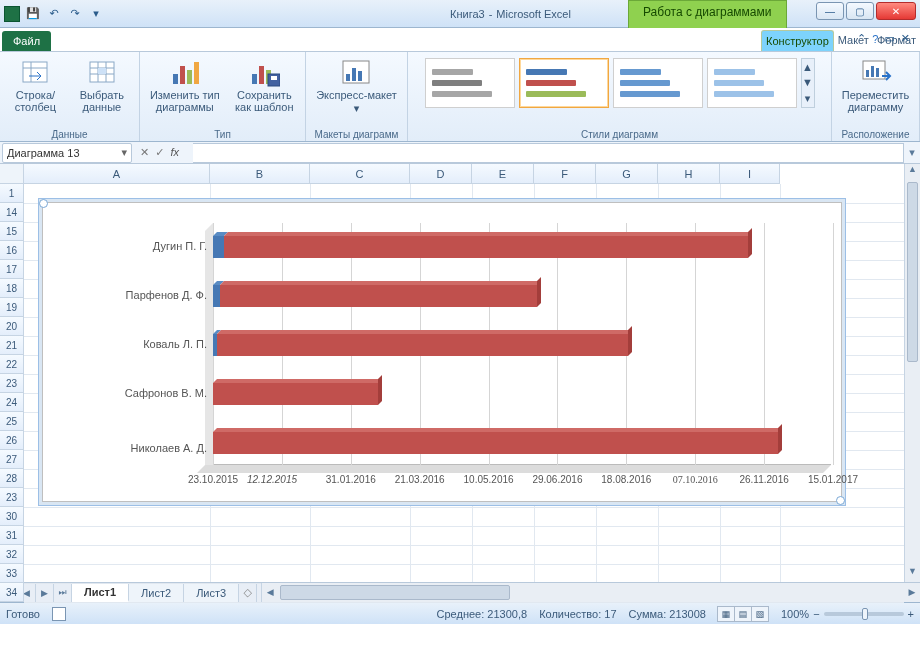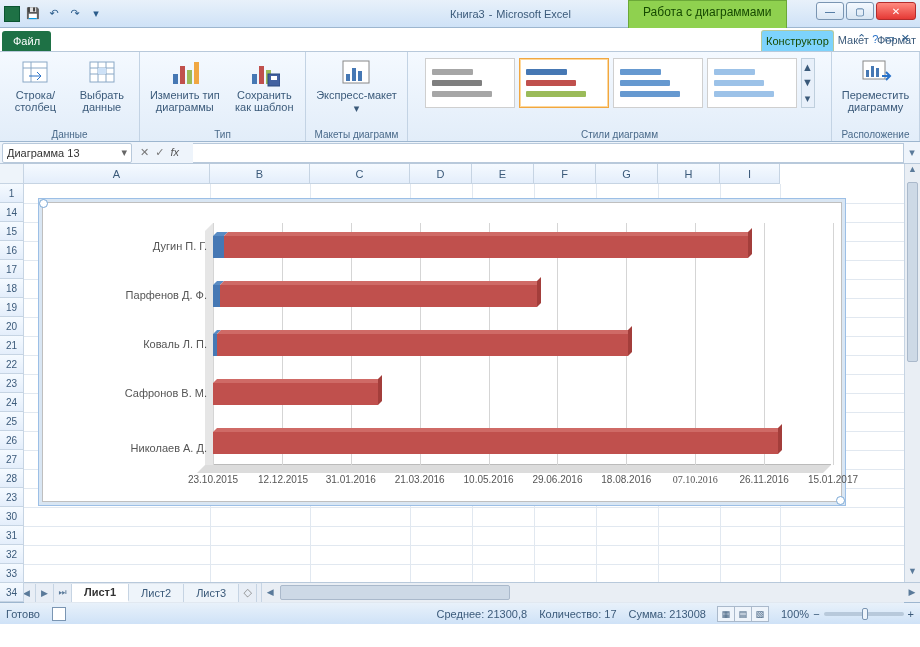--- a/index.html
+++ b/index.html
@@ -393,21 +393,21 @@
     </div>
     <div id="chart-catlabels">
         <div class="catlbl" style="top: 239px;">Николаев А. Д.</div>
         <div class="catlbl" style="top: 183.8px;">Сафронов В. М.</div>
         <div class="catlbl" style="top: 135px;">Коваль Л. П.</div>
         <div class="catlbl" style="top: 86.2px;">Парфенов Д. Ф.</div>
         <div class="catlbl" style="top: 37.4px;">Дугин П. Г.</div>
       </div>
     <div id="chart-xlabels">
         <div class="xlbl" style="left: 170px;">23.10.2015</div>
-        <div class="xlbl" style="left: 240px;">12.12.2015</div>
+        <div class="xlbl" style="left: 229px; font-style: italic;">12.12.2015</div>
         <div class="xlbl" style="left: 307.778px;">31.01.2016</div>
         <div class="xlbl" style="left: 376.667px;">21.03.2016</div>
         <div class="xlbl" style="left: 445.556px;">10.05.2016</div>
         <div class="xlbl" style="left: 514.444px;">29.06.2016</div>
         <div class="xlbl" style="left: 583.333px;">18.08.2016</div>
         <div class="xlbl" style="left: 652.222px; font-family: Liberation Serif, serif;">07.10.2016</div>
         <div class="xlbl" style="left: 721.111px;">26.11.2016</div>
         <div class="xlbl" style="left: 790px;">15.01.2017</div>
       </div>
   </div>

